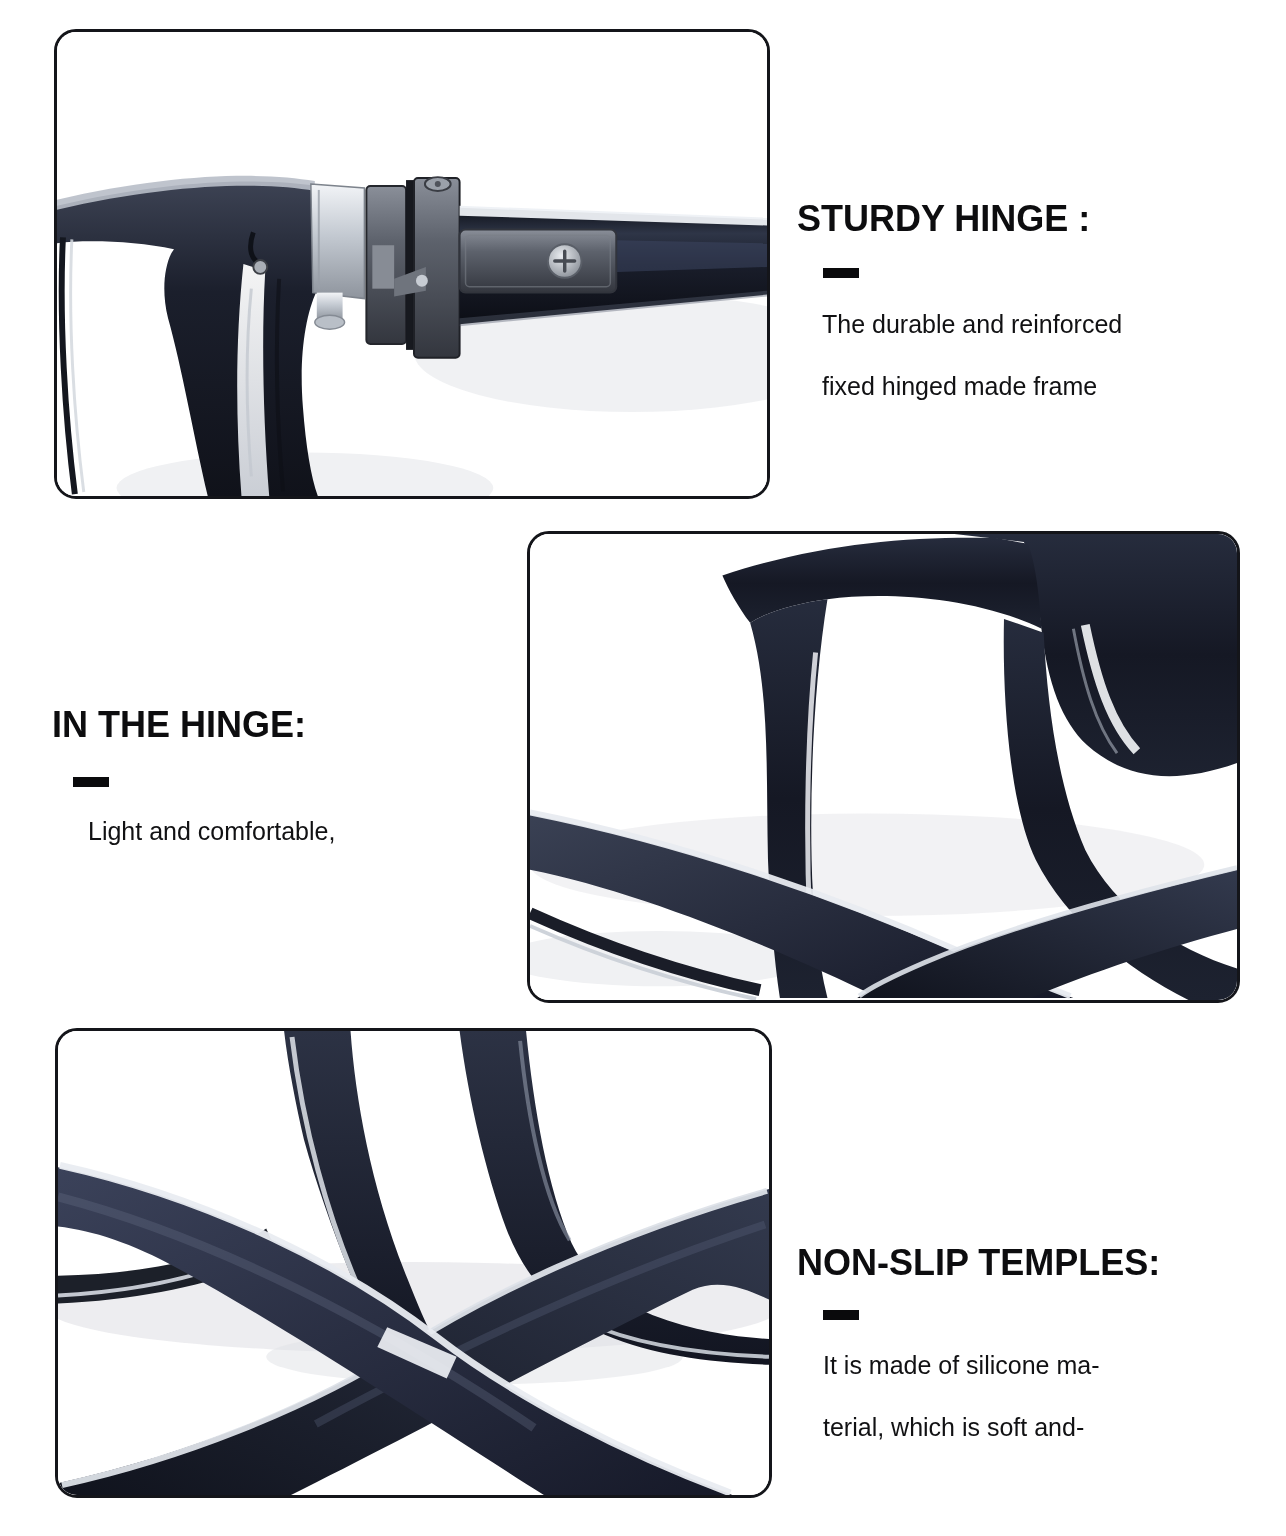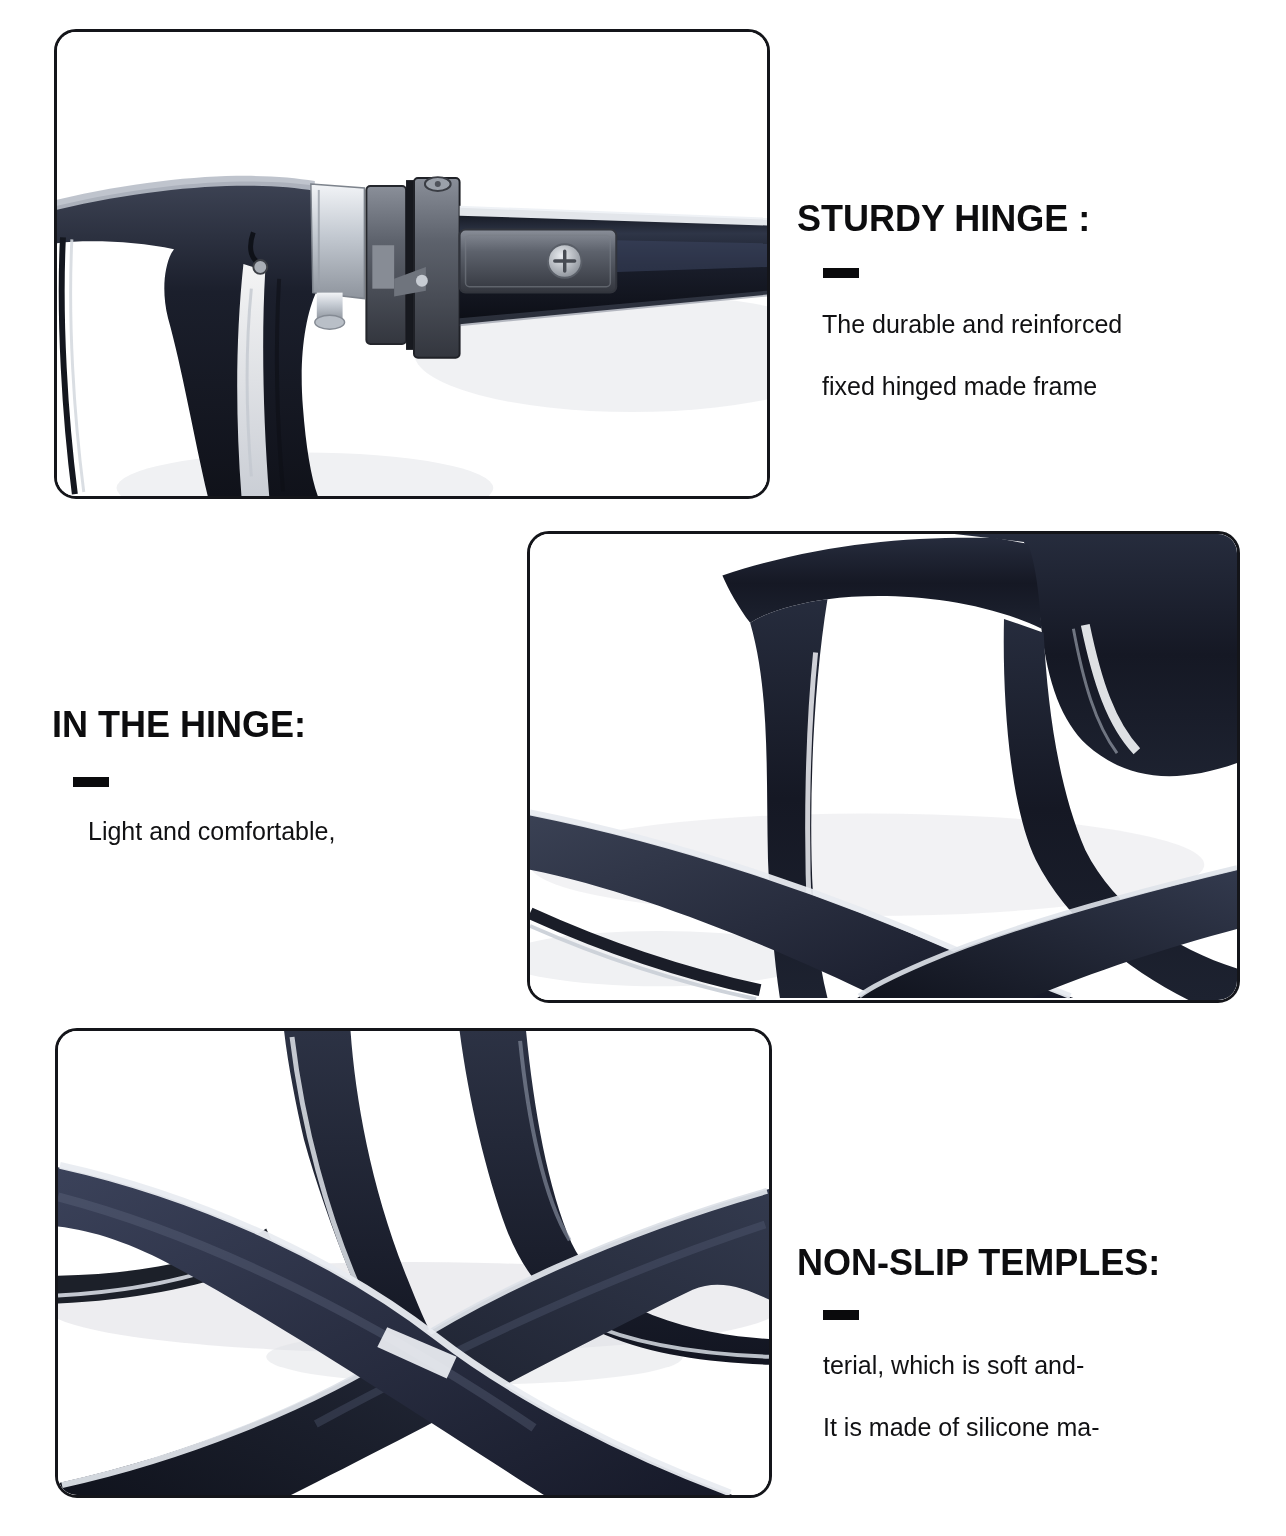--- a/index.html
+++ b/index.html
@@ -206,17 +206,17 @@
       <path d="M2,136 C155,170 292,240 382,310 C462,372 572,428 678,468" stroke="#e9ecf1" stroke-width="7" fill="none" opacity="0.95"></path>
       <path d="M0,168 C160,210 330,300 480,402" stroke="#646d85" stroke-width="9" fill="none" opacity="0.35"></path>
 
       <path d="M332,300 L402,330 L392,352 L322,320 Z" fill="#f2f4f8" opacity="0.9"></path>
     </svg>
   </figure>
 
   <div class="caption-heading" id="heading-temples">NON-SLIP TEMPLES:</div>
   <div class="dash" id="dash-temples"></div>
   <div class="caption-body" id="body-temples">
+    <div class="line">It is made of silicone ma-</div>
     <div class="line">terial, which is soft and-</div>
-    <div class="line">It is made of silicone ma-</div>
   </div>
 
 </div>
 
 </body></html>

